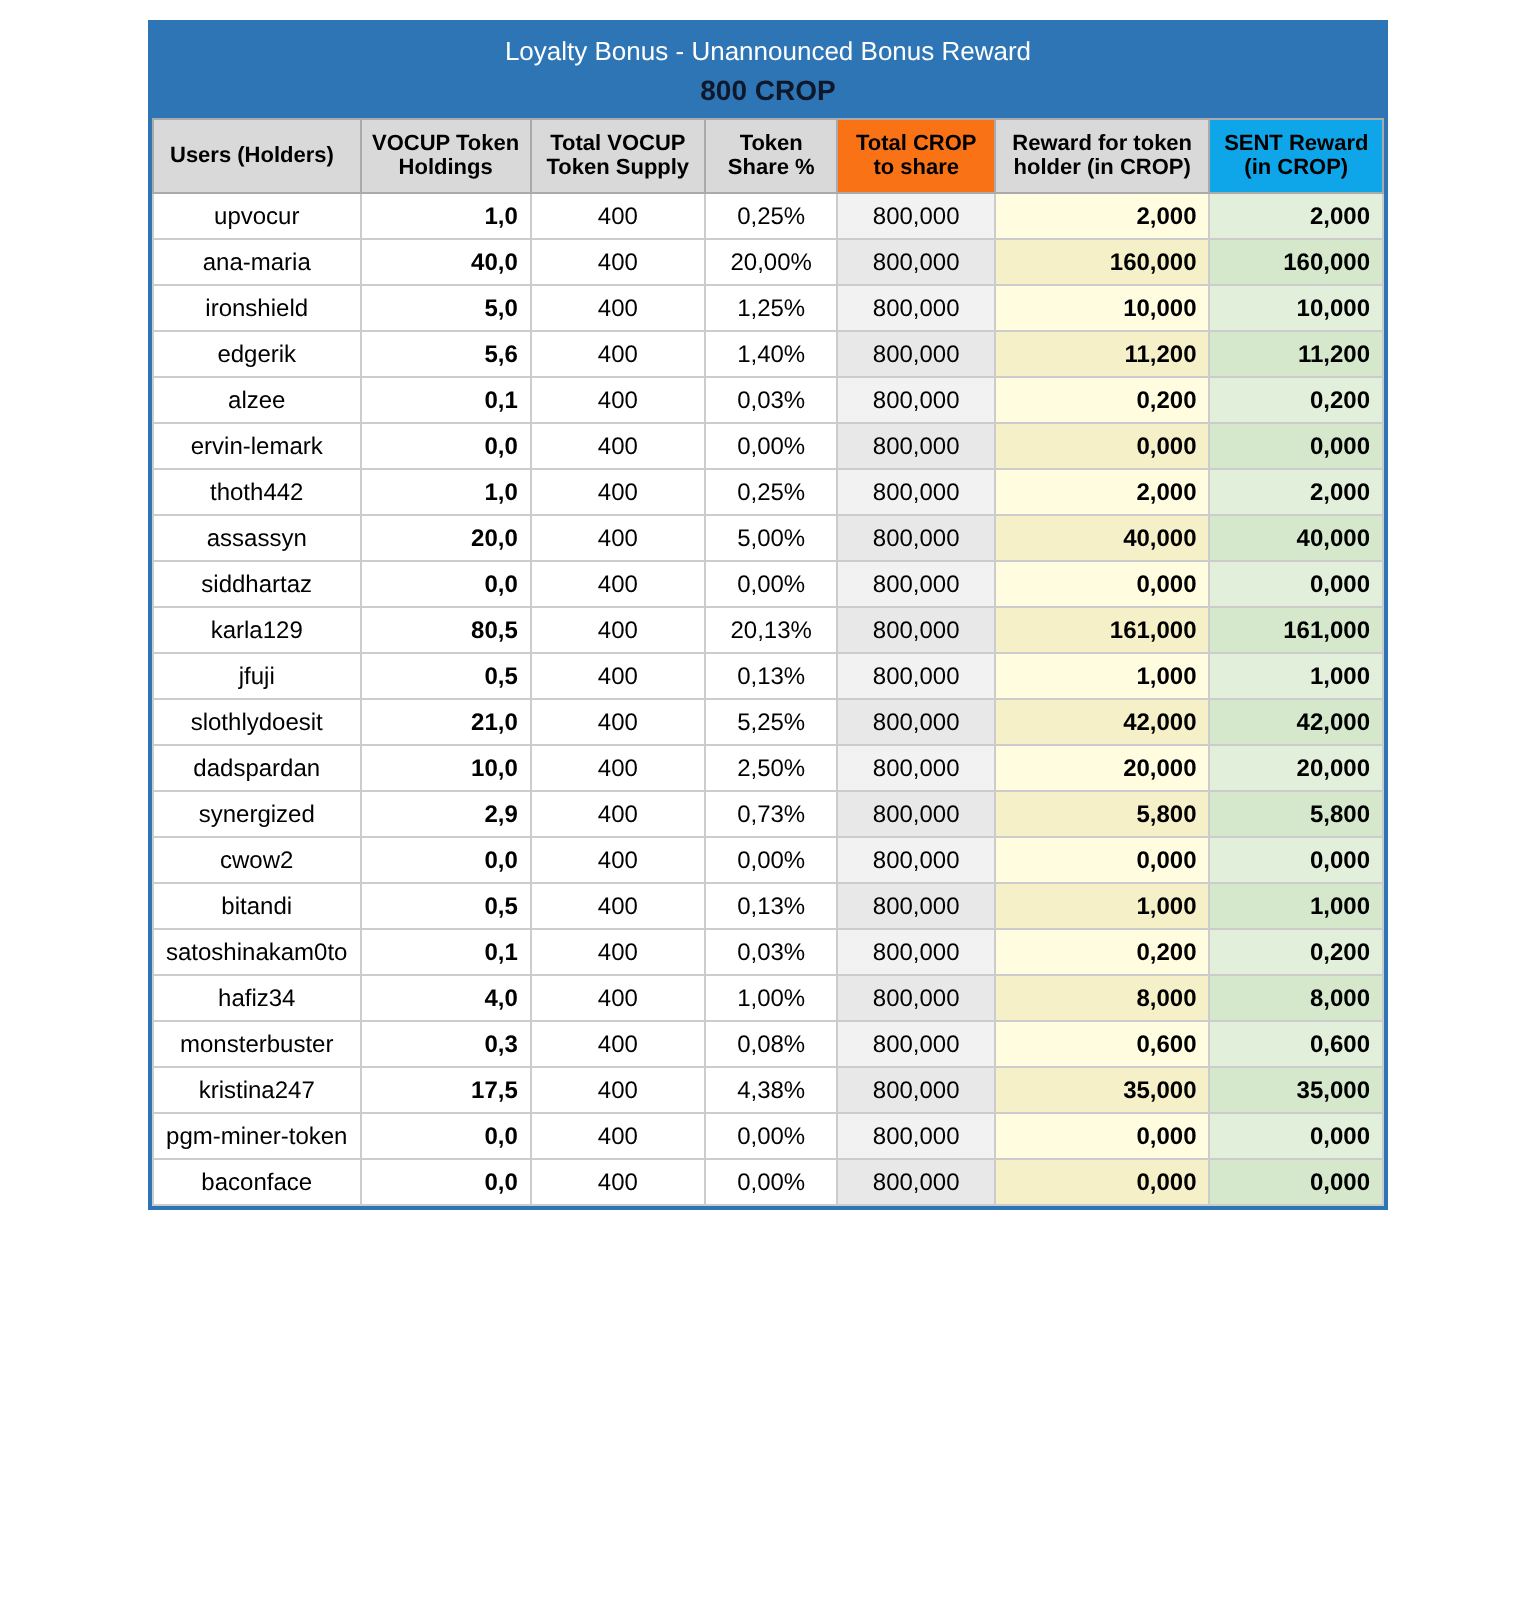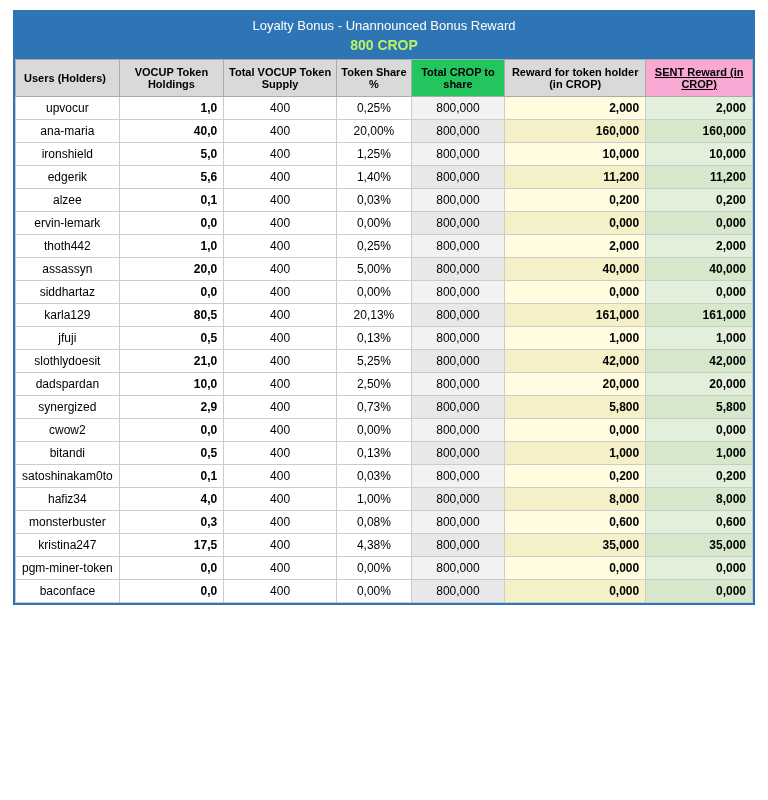--- a/index.html
+++ b/index.html
@@ -7,36 +7,36 @@
       font-family: Arial, sans-serif;
       font-size: 12px;
       background: #fff;
       display: flex;
       justify-content: center;
       align-items: flex-start;
       padding: 10px;
     }
     .table-wrapper {
       border: 2px solid #2e75b6;
-      width: 742px;
+      width: 620px;
     }
     .header-top {
       background: #2e75b6;
       color: white;
       text-align: center;
       padding: 6px 4px 2px;
       font-weight: bold;
       font-size: 13px;
     }
     .header-top span {
       font-weight: normal;
     }
     .header-amount {
       background: #2e75b6;
-      color: #bef264;
+      color: #0f172a;
       text-align: center;
       padding: 2px 4px 6px;
       font-weight: bold;
       font-size: 14px;
     }
     table {
       width: 100%;
       border-collapse: collapse;
     }
     th {
@@ -47,26 +47,25 @@
       font-weight: bold;
       font-size: 11px;
       vertical-align: middle;
     }
     th.col-users {
       background: #d9d9d9;
       text-align: left;
       padding-left: 8px;
     }
     th.col-total-crop {
-      background: #22c55e;
+      background: #f97316;
       text-align: center;
     }
     th.col-sent {
-      background: #f9a8d4;
-      text-decoration: underline;
+      background: #0ea5e9;
     }
     td {
       border: 1px solid #ccc;
       padding: 4px 6px;
       text-align: center;
       vertical-align: middle;
       font-size: 12px;
     }
     td.col-users {
       text-align: center;

